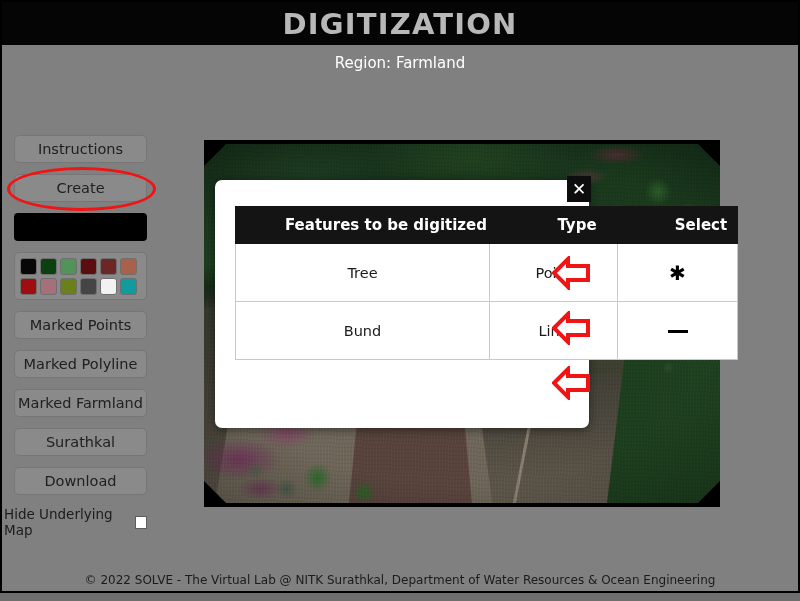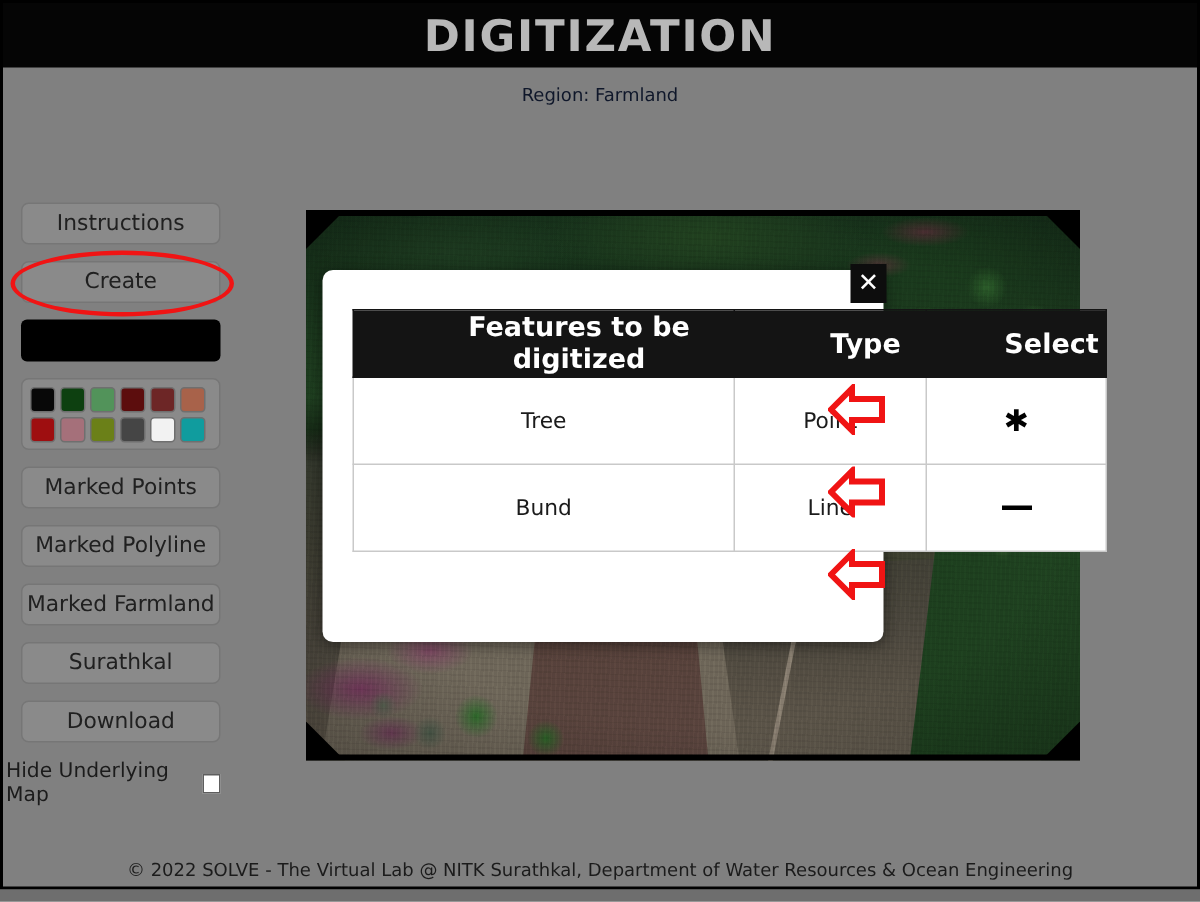--- a/index.html
+++ b/index.html
@@ -43,22 +43,22 @@
   .region-bar {
     position: absolute;
     left: 0; top: 43px;
     width: 100%;
     height: 36px;
     display: flex;
     align-items: center;
     justify-content: center;
   }
   .region-bar .region-text {
-    color: #0f172a;
-    font-size: 12px;
+    color: #ffffff;
+    font-size: 15px;
     font-family: "DejaVu Sans", sans-serif;
   }
 
   
   .sidebar {
     position: absolute;
     left: 12px;
     top: 133px;
     width: 133px;
   }
@@ -299,21 +299,21 @@
     font-family: "DejaVu Sans", sans-serif;
   }
   table.ftable {
     border-collapse: collapse;
     width: 100%;
     table-layout: fixed;
   }
   table.ftable th {
     background: #141414;
     color: #ffffff;
-    font-size: 18px;
+    font-size: 15px;
     font-weight: bold;
     height: 34px;
     border: 1px solid #141414;
     font-family: "DejaVu Sans", sans-serif;
     padding-left: 48px;
   }
   table.ftable th.c-feature { width: 204px; }
   table.ftable th.c-type    { width: 78px; }
   table.ftable th.c-select  { width: 70px; text-align: center; }
   table.ftable td {

